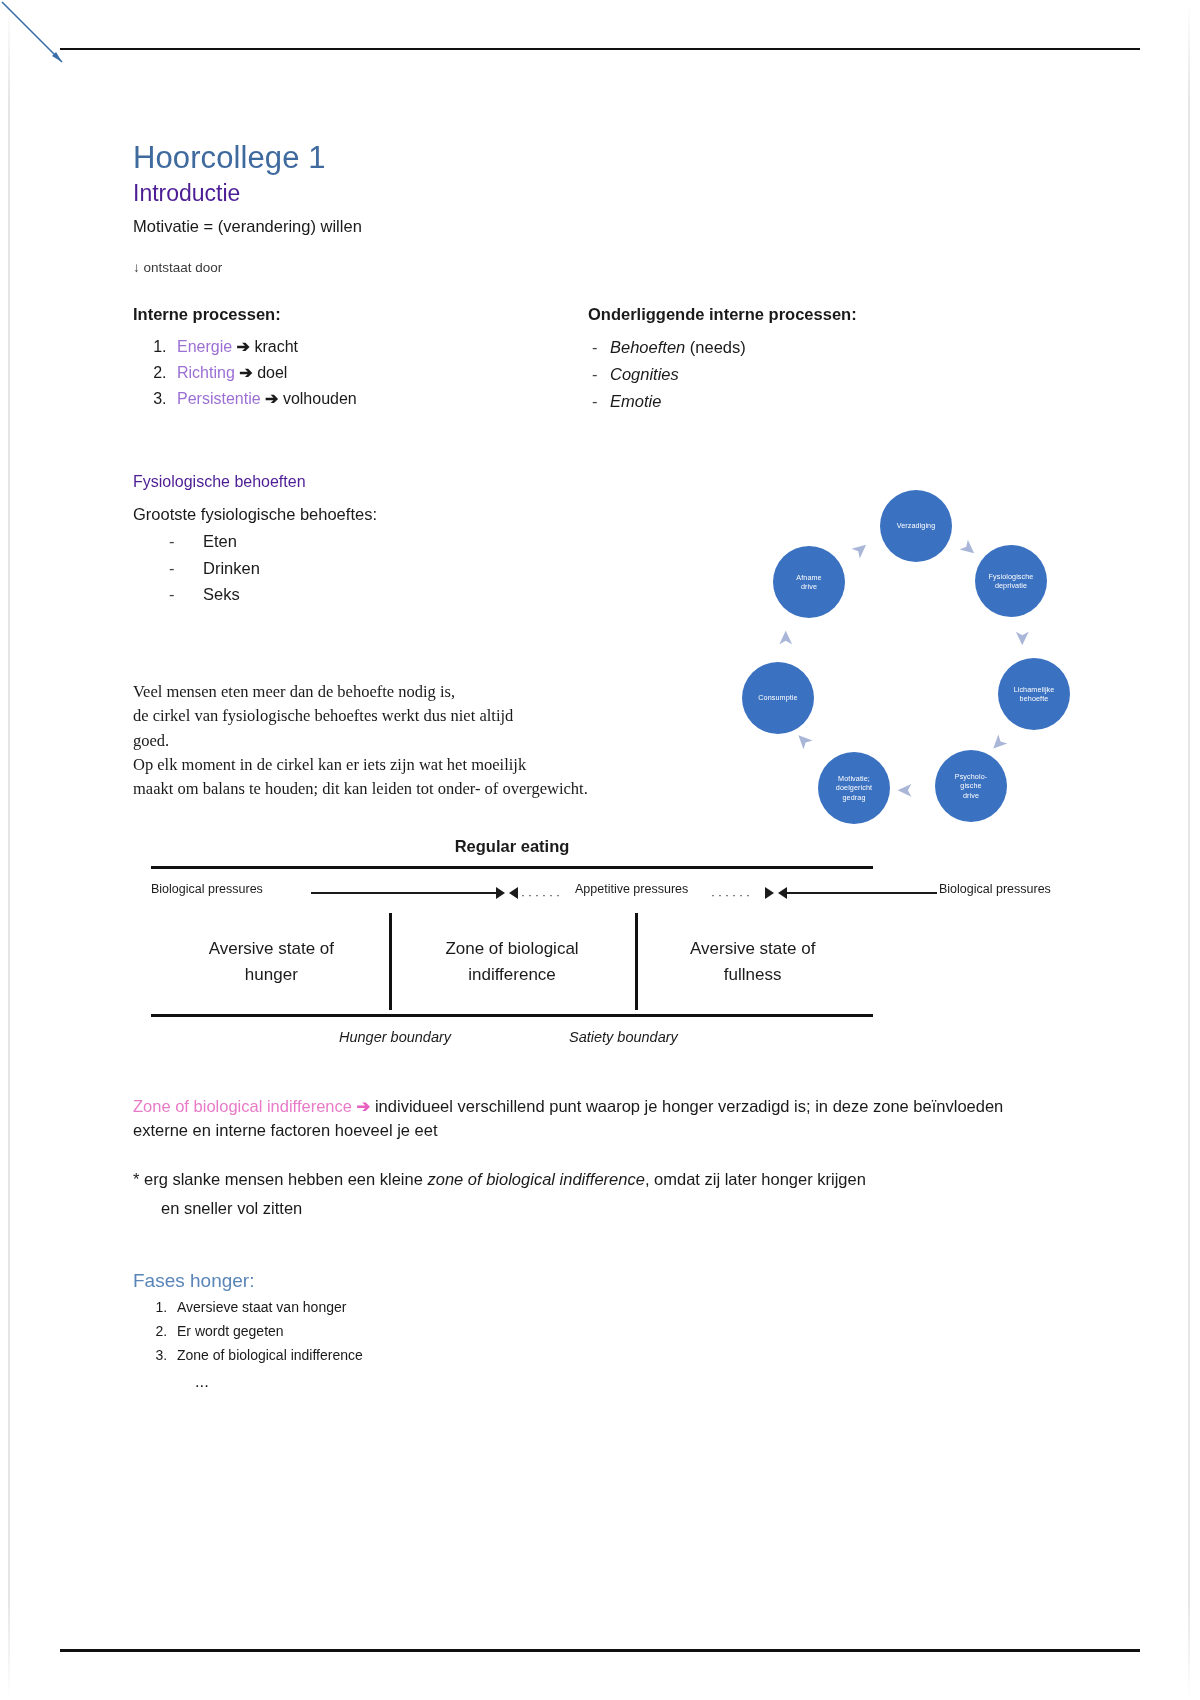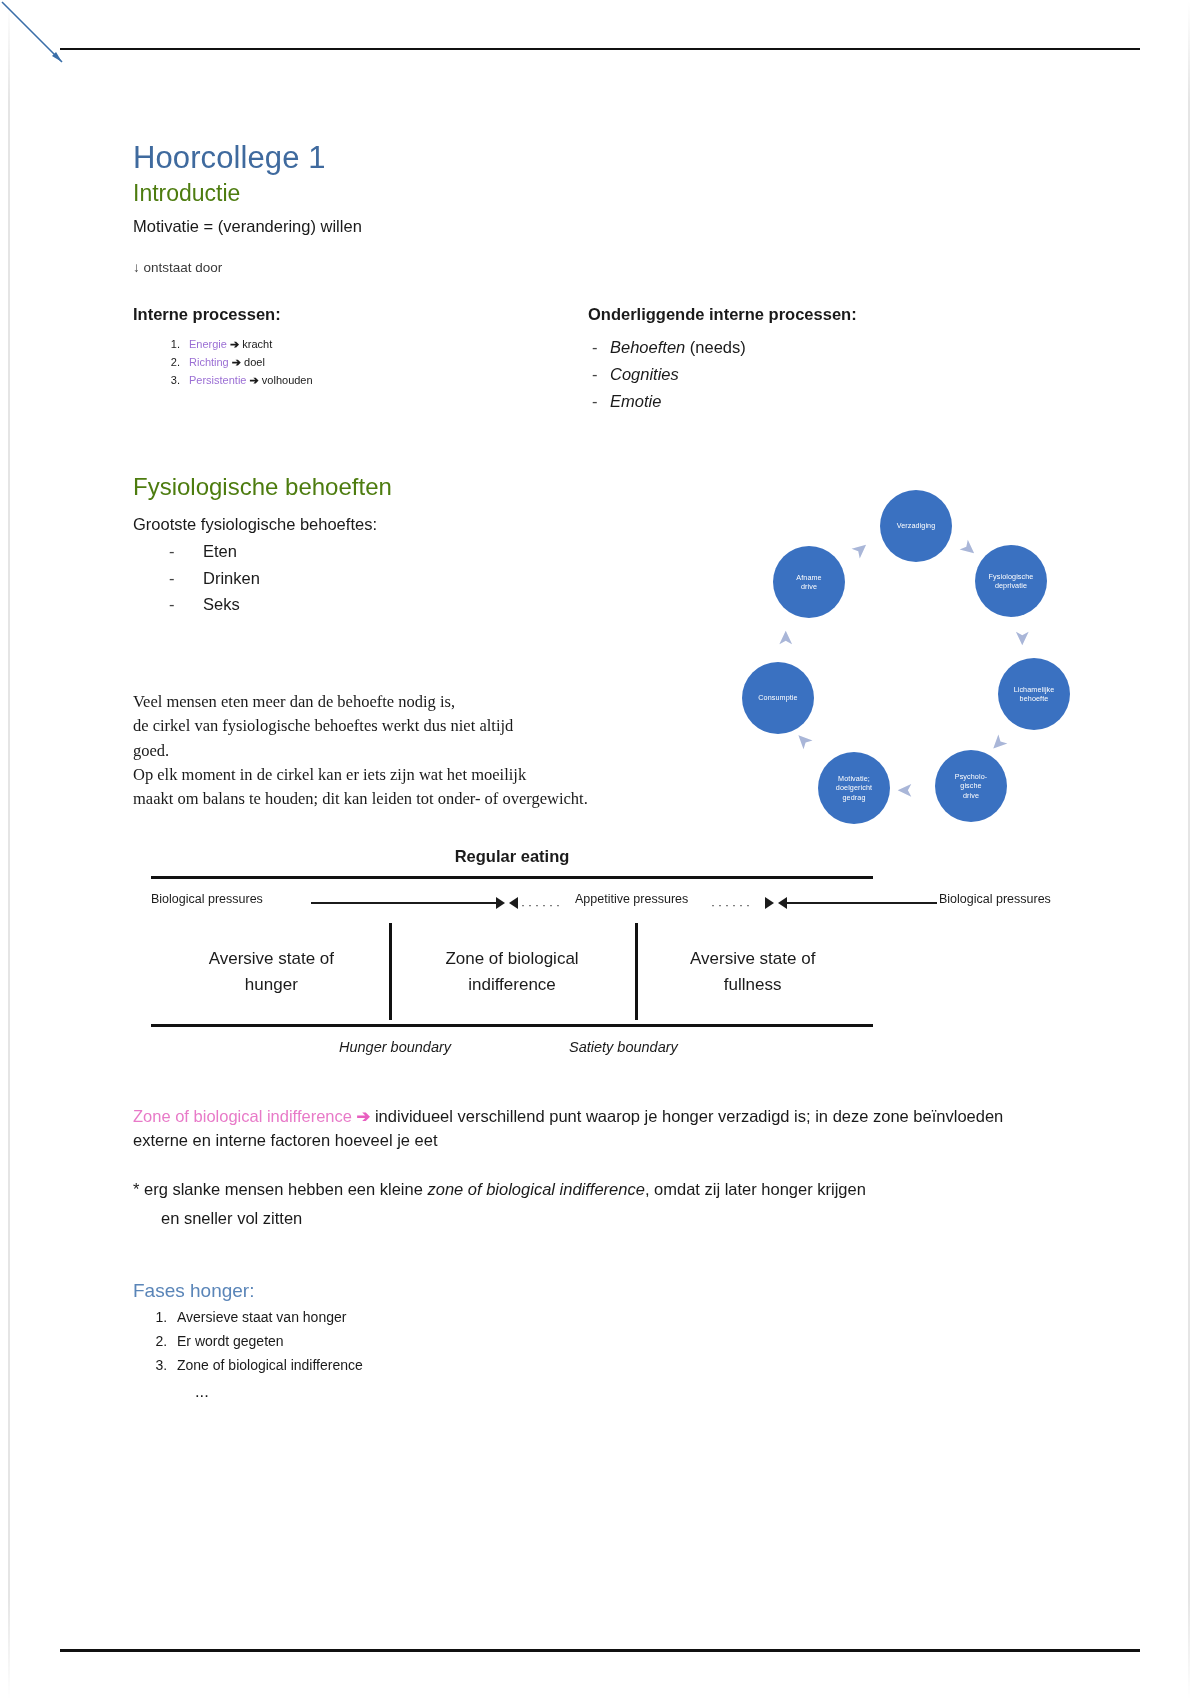--- a/index.html
+++ b/index.html
@@ -73,27 +73,27 @@
   h1.doc-title {
     font-size: 31px;
     font-weight: 400;
     color: #3f6a9e;
     margin: 0 0 4px 0;
     letter-spacing: 0.1px;
   }
   h2.section-title {
     font-size: 23px;
     font-weight: 400;
-    color: #4d7c0f;
+    color: #4c1d95;
     margin: 0 0 8px 0;
   }
   h2.section-title.spaced {
     margin-top: 58px;
     margin-bottom: 12px;
-    font-size: 24px;
+    font-size: 16px;
   }
   h3.sub-title {
     font-size: 19px;
     font-weight: 400;
     color: #5a85b8;
     margin: 0 0 4px 0;
   }
 
   p.body-line {
     font-size: 16.5px;
@@ -112,23 +112,23 @@
     margin-top: 30px;
   }
   .col-left { width: 455px; }
   .col-right { width: 460px; }
   .col-head {
     font-size: 16.5px;
     font-weight: bold;
     margin: 0 0 10px 0;
   }
   ol.num-list {
-    margin: 12px;
+    margin: 0;
     padding-left: 38px;
-    font-size: 11px;
+    font-size: 16px;
     line-height: 1.62;
   }
   ol.num-list li { padding-left: 6px; }
   .term { color: #9b6fd4; }
   .arrow { font-weight: 600; }
 
   ul.dash-list {
     list-style: none;
     margin: 0;
     padding: 0;

